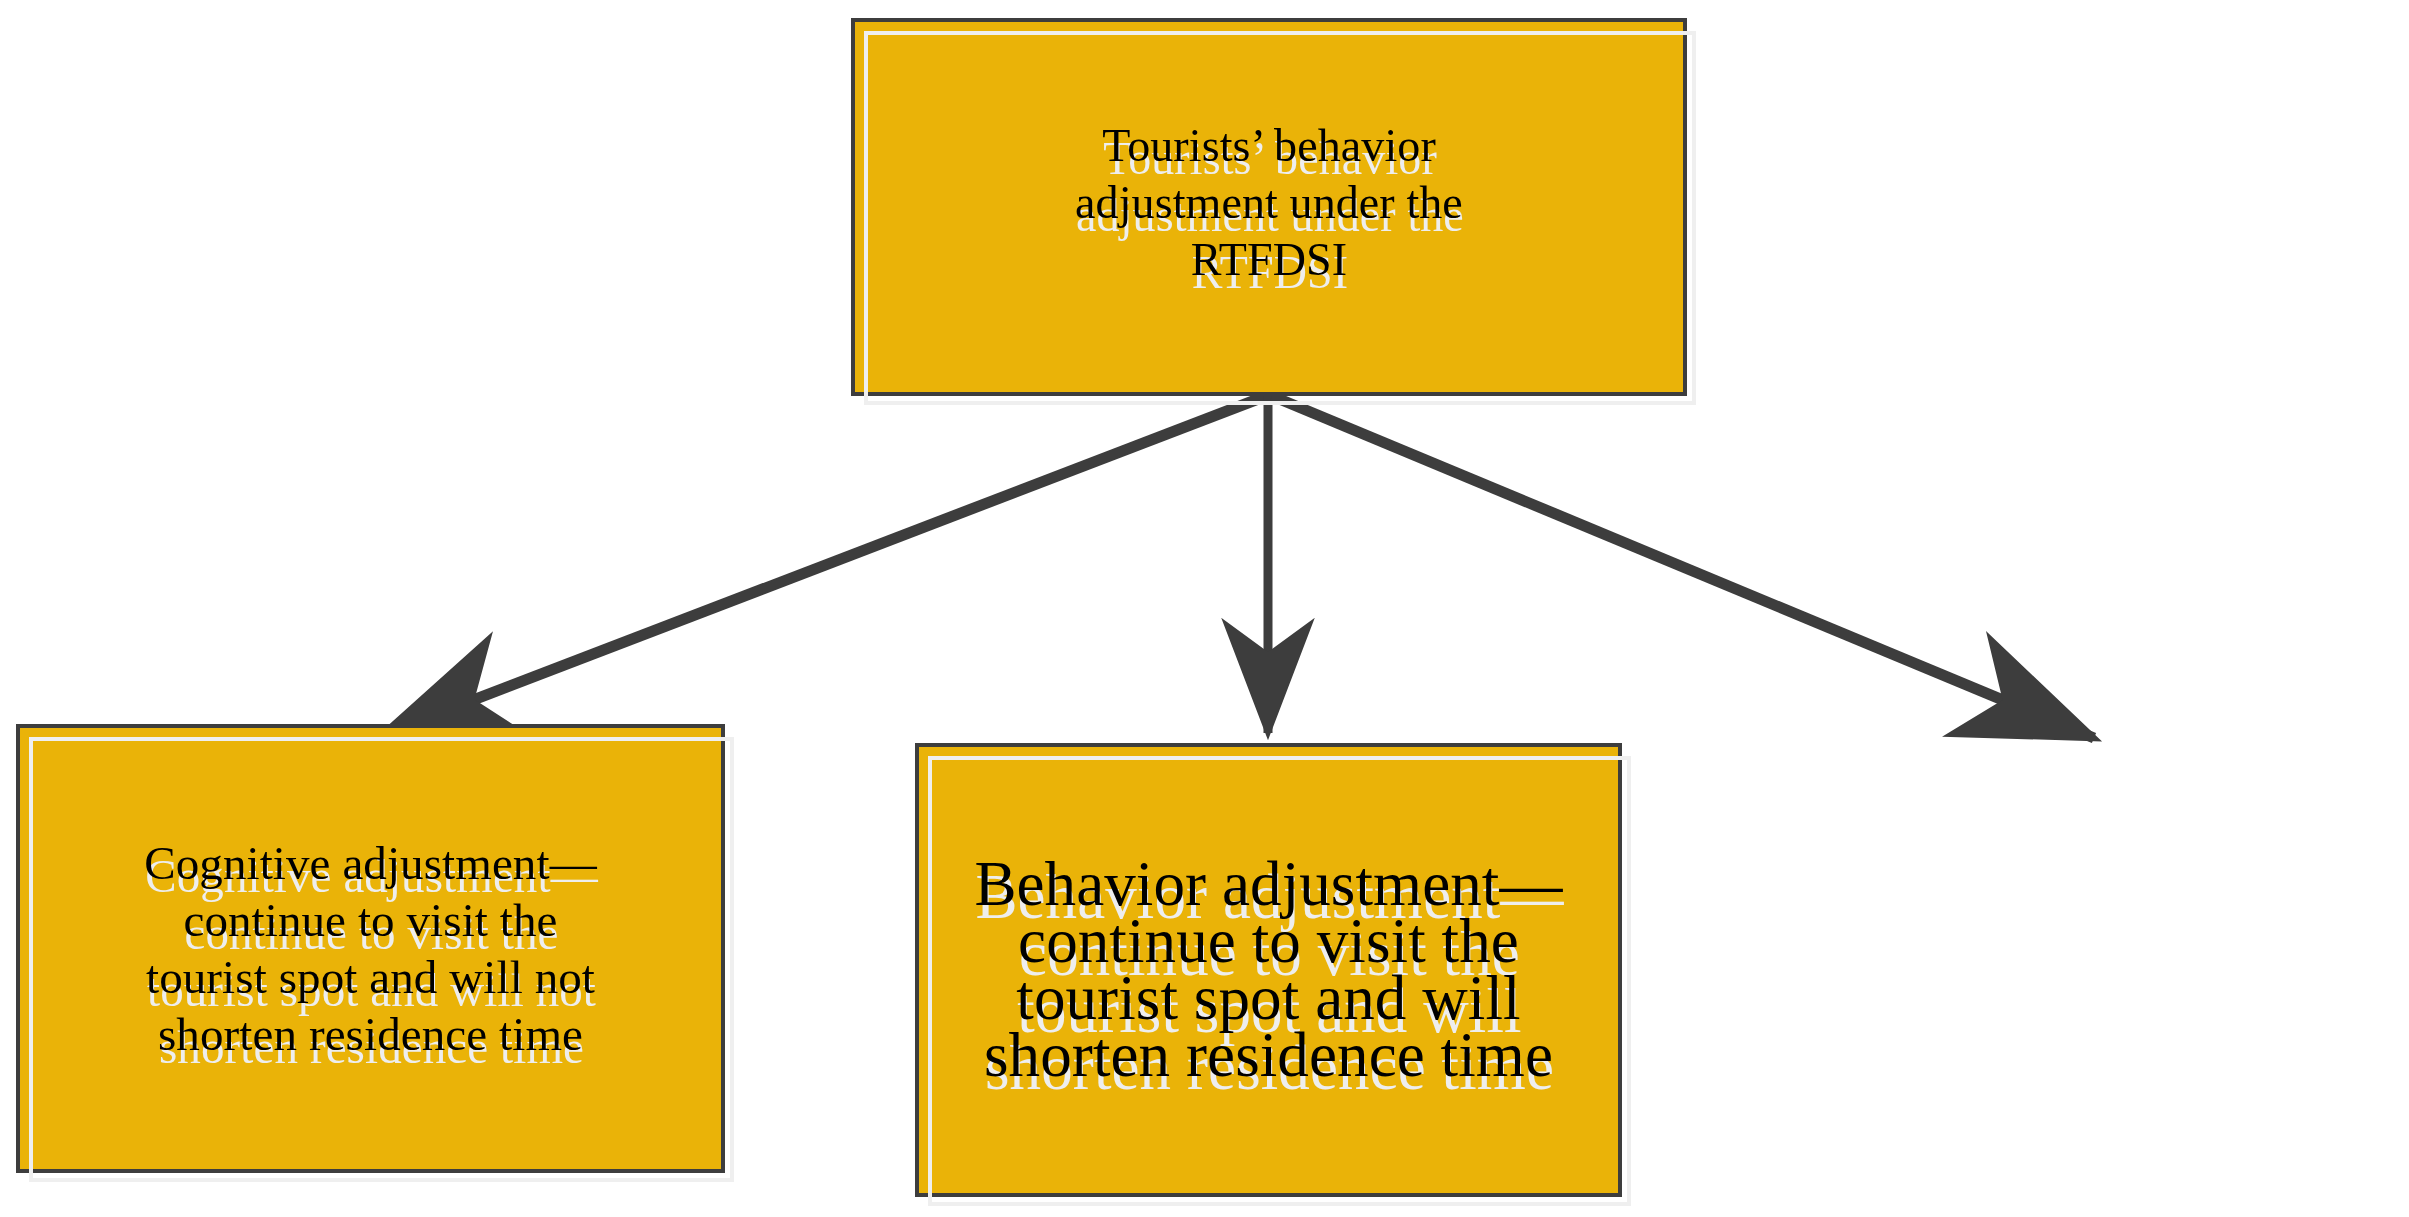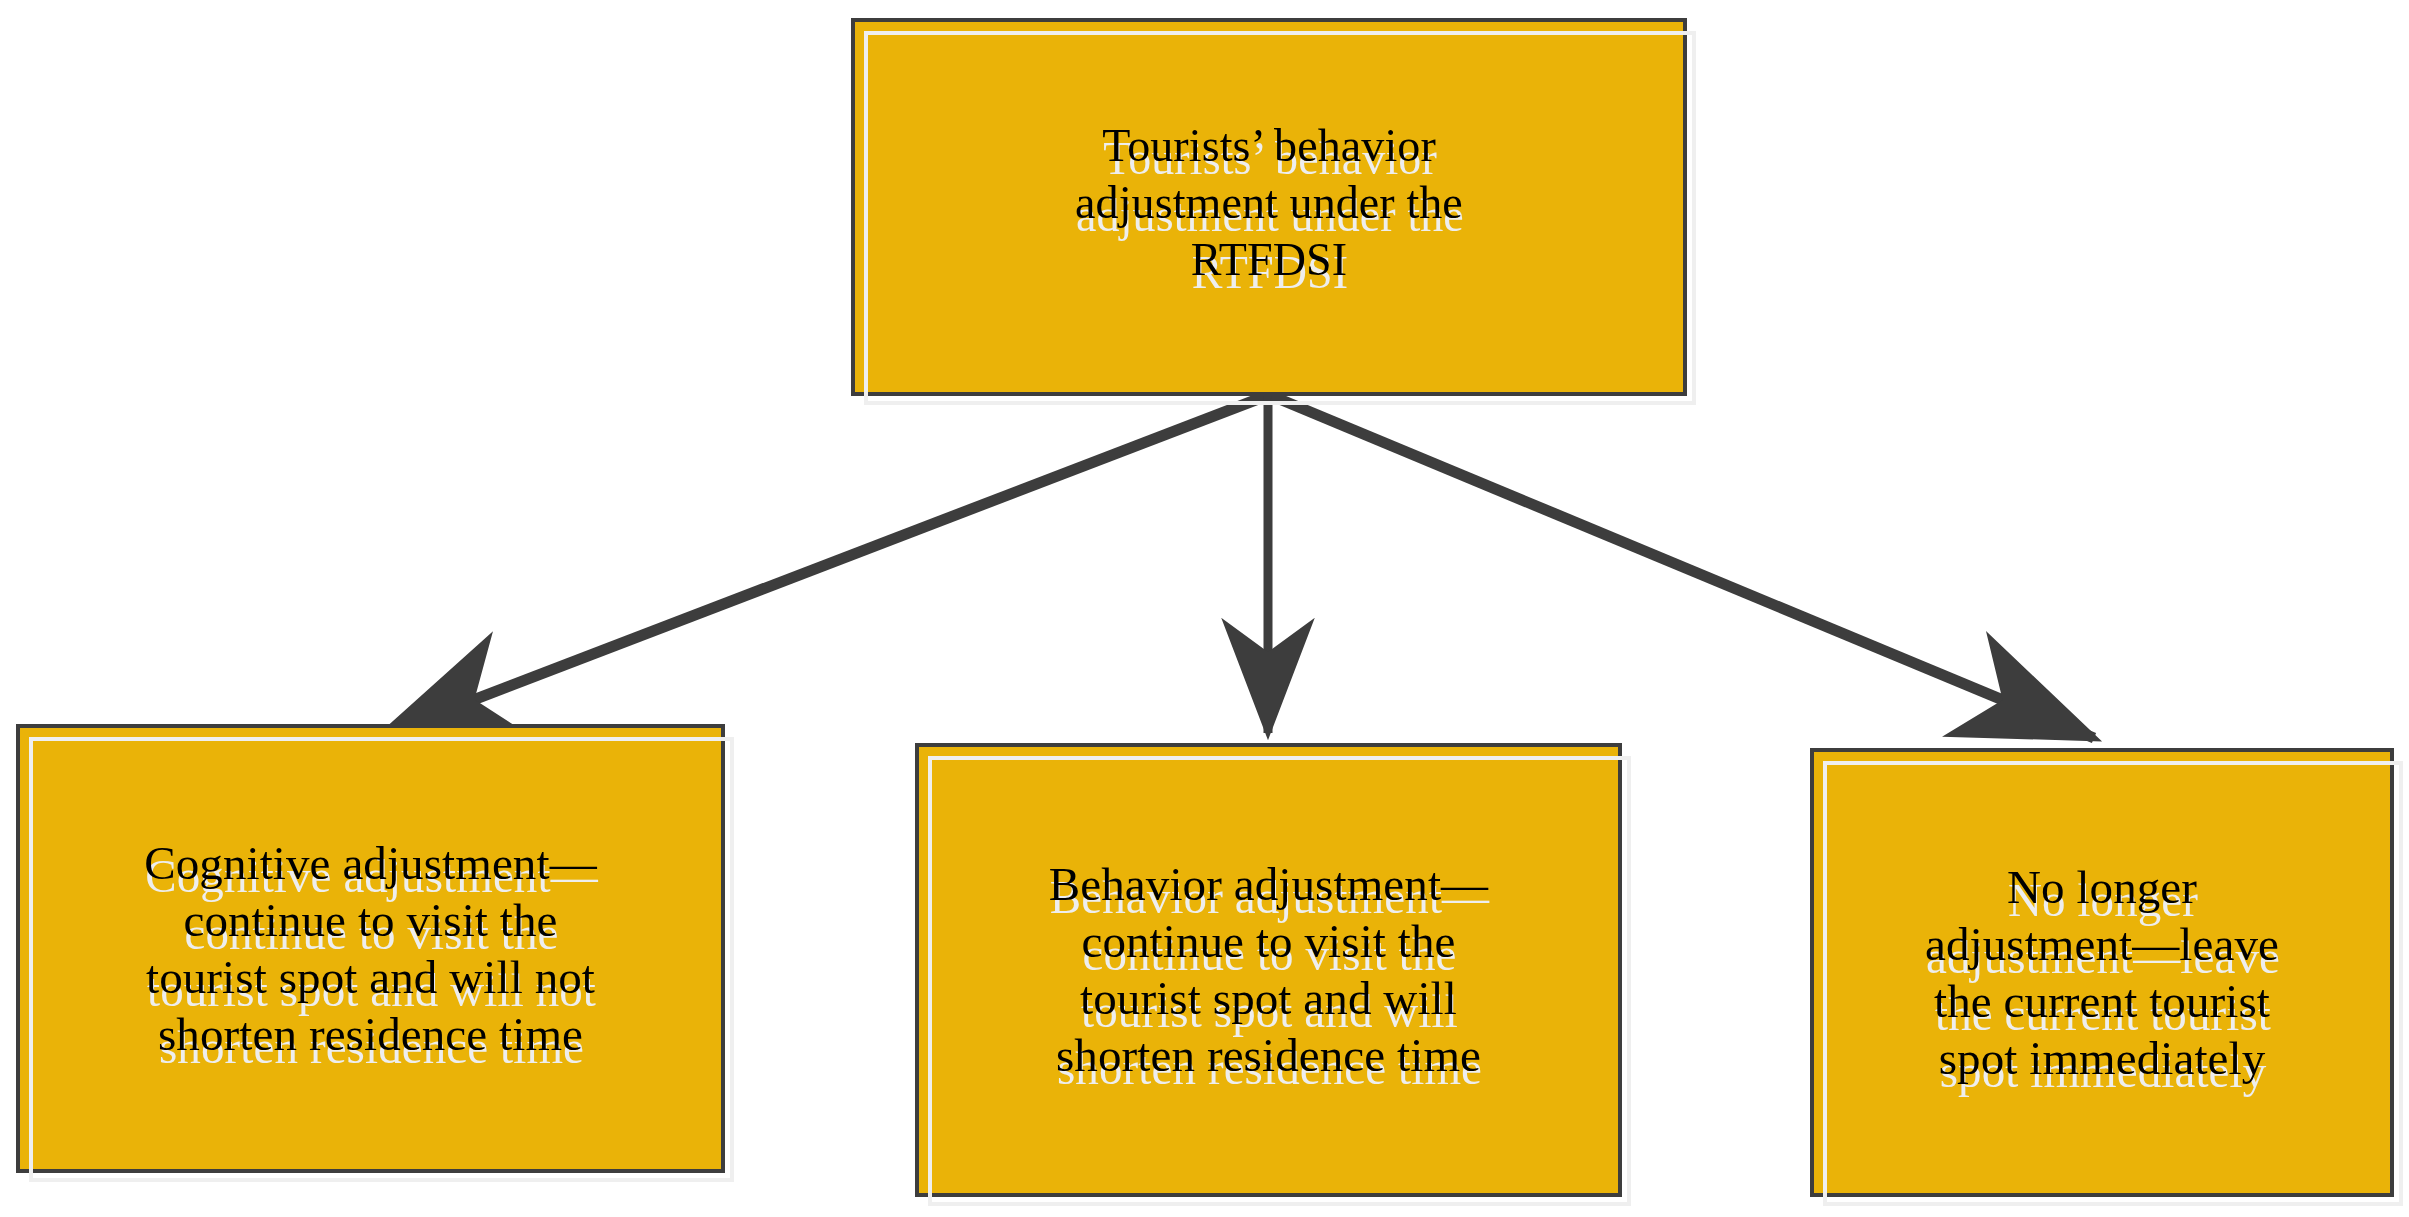--- a/index.html
+++ b/index.html
@@ -95,21 +95,21 @@
     white-space: pre-line;
     
     text-shadow: 1px 13px 0 #eeeeee;
   }
   #box-root .node-text {
     font-size: 46px;
     line-height: 57px;
     padding-bottom: 10px;
   }
   #box-cognitive .node-text { font-size: 47px; line-height: 57px; }
-  #box-behavior .node-text  { font-size: 47px; line-height: 57px; }
+  #box-behavior .node-text  { font-size: 63px; line-height: 57px; }
   #box-no-longer .node-text { font-size: 47px; line-height: 57px; }
 </style>
 </head>
 <body>
 
 <div id="diagram-canvas">
 
   <svg id="arrows-svg" viewBox="0 0 2409 1217">
     <defs>
 
@@ -138,20 +138,14 @@
 shorten residence time</span>
   </div>
 
   <div id="box-behavior" class="node-box">
     <span class="node-text">Behavior adjustment—
 continue to visit the
 tourist spot and will
 shorten residence time</span>
   </div>
 
-  <div id="box-no-longer" class="node-box">
-    <span class="node-text">No longer
-adjustment—leave
-the current tourist
-spot immediately</span>
-  </div>
 
 </div>
 
 </body></html>

